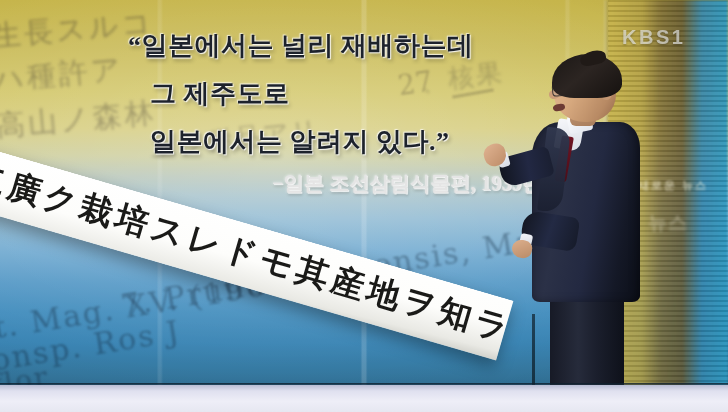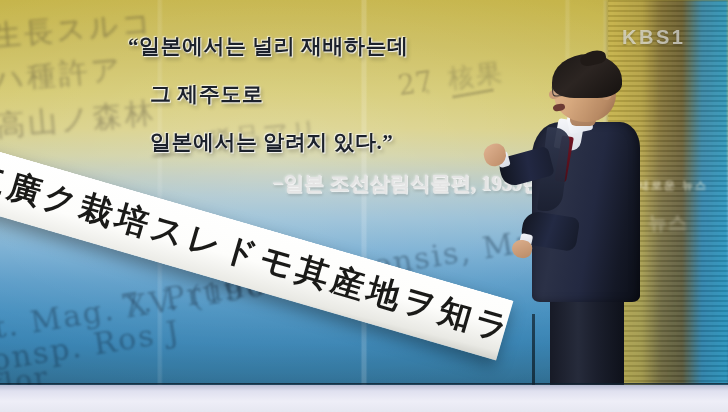--- a/index.html
+++ b/index.html
@@ -82,21 +82,21 @@
   .lat2{ left:-28px; top:288px; font-size:30px; transform:rotate(-9deg); letter-spacing:2px; }
   .lat3{ left:-34px; top:330px; font-size:30px; transform:rotate(-9deg); letter-spacing:2px; }
   .lat4{ left:-30px; top:366px; font-size:28px; transform:rotate(-9deg); letter-spacing:2px; }
 
   
   .quote{
     position:absolute; left:128px; top:22px; width:430px;
     color:#1d222c;
     font-family:"Liberation Serif", serif;
     font-weight:bold;
-    font-size:21px;
+    font-size:26px;
     line-height:48px;
     letter-spacing:.5px;
     text-shadow:
        0 0 3px rgba(255,255,255,.95),
        1px 1px 0 rgba(255,255,255,.75),
       -1px -1px 0 rgba(255,255,255,.55),
        2px 3px 4px rgba(0,0,0,.30);
     white-space:nowrap;
   }
   .ql{ display:block; }

